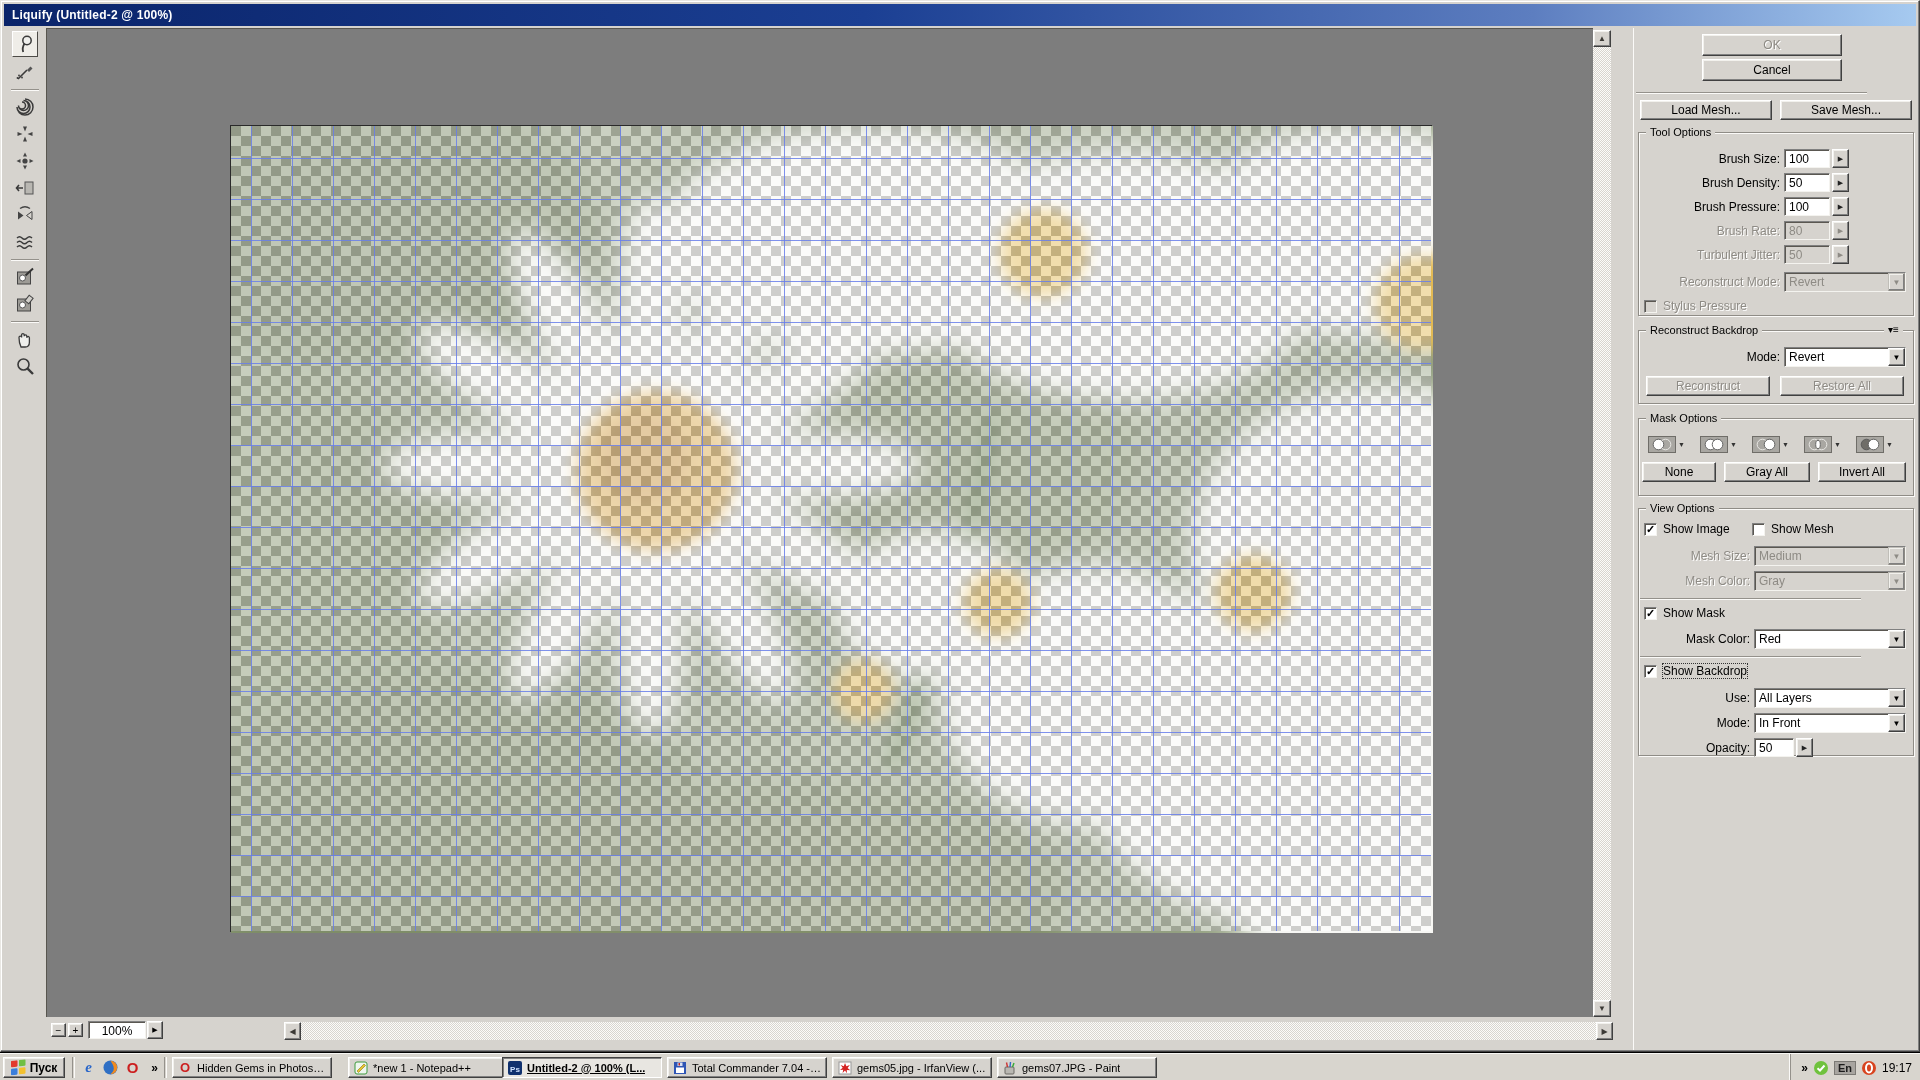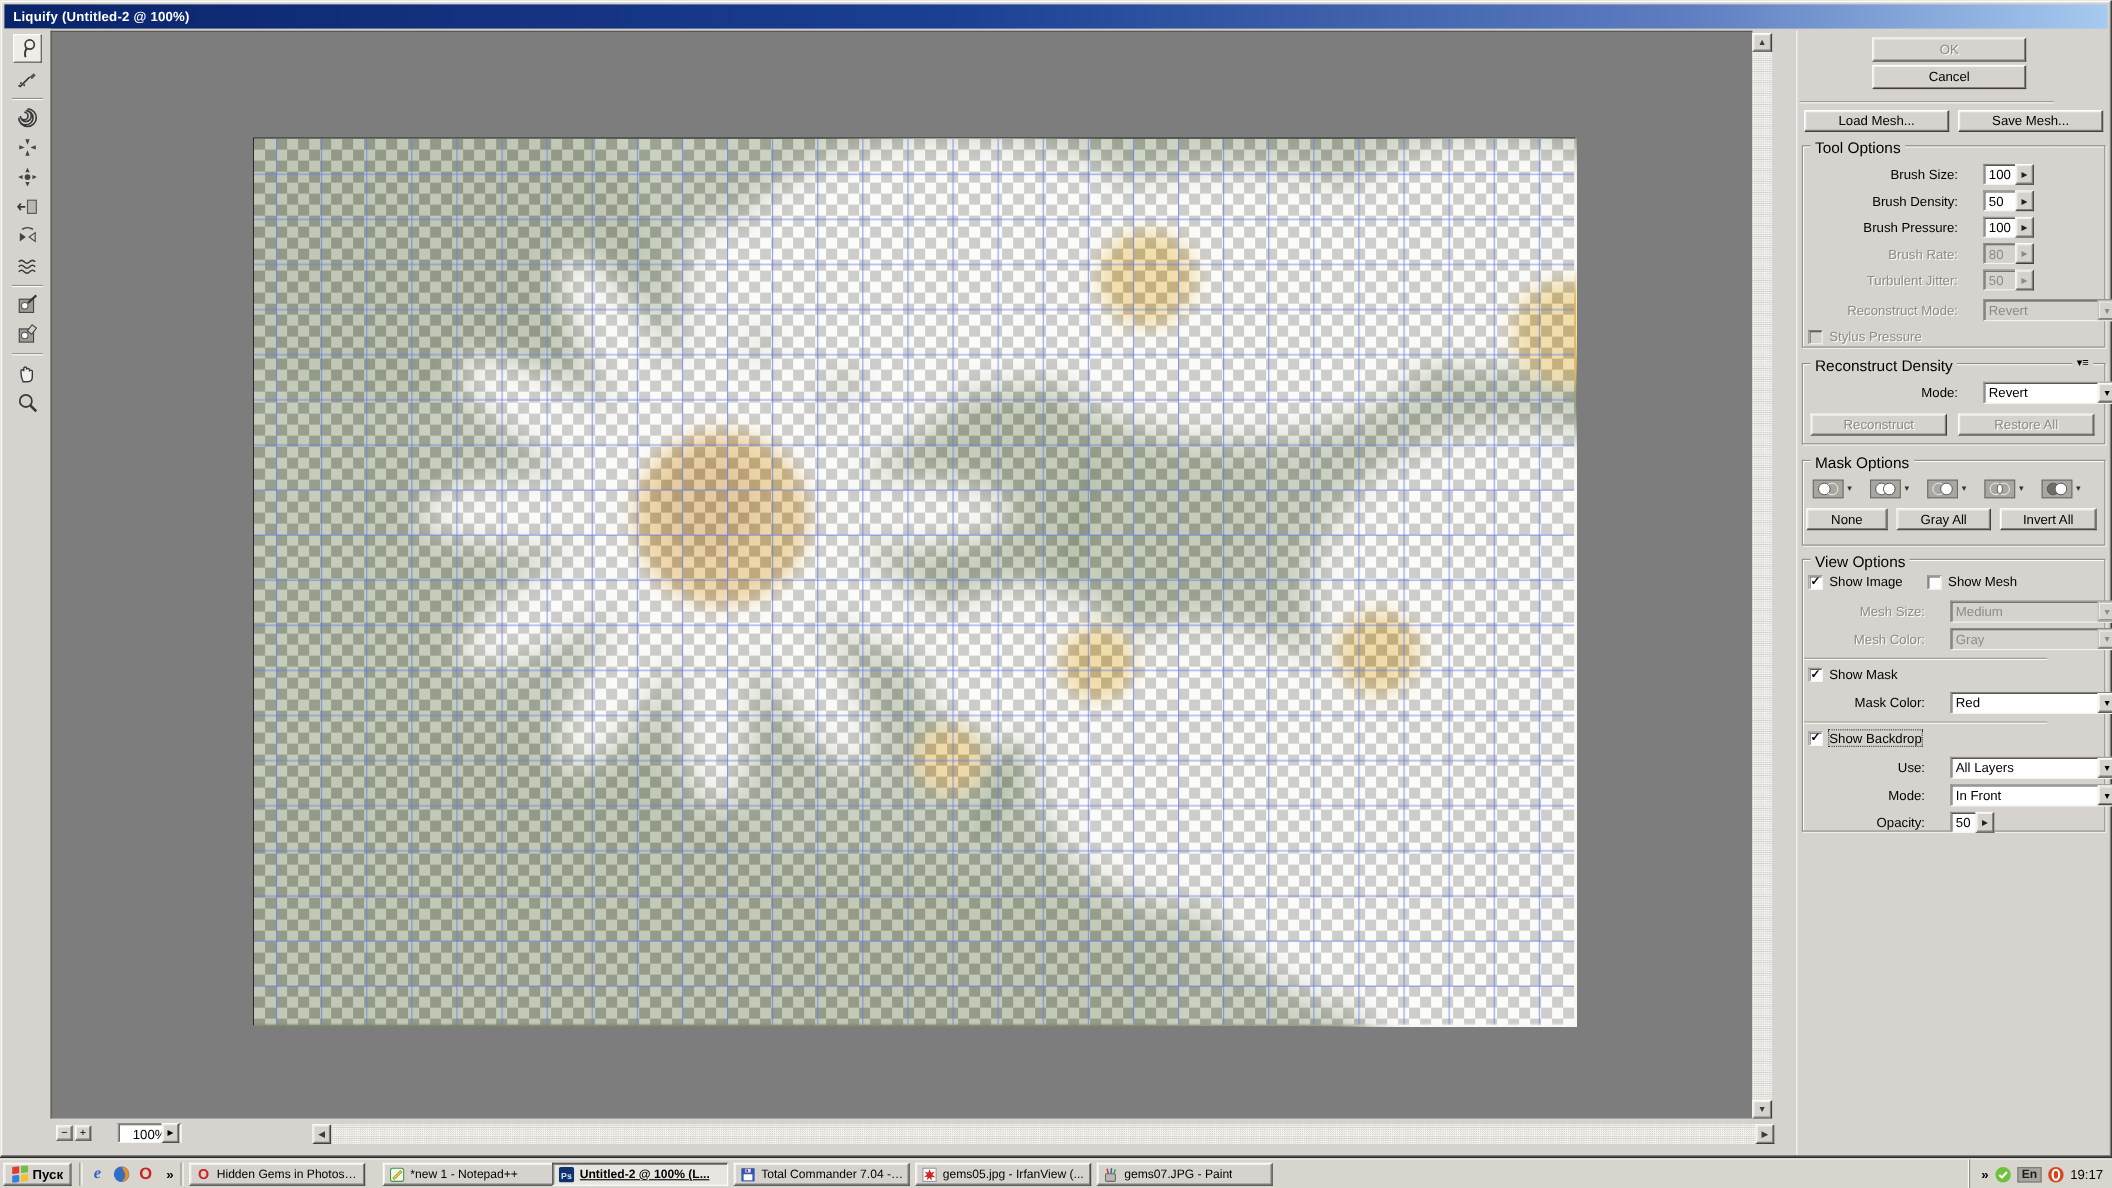--- a/index.html
+++ b/index.html
@@ -1,25 +1,25 @@
 <!DOCTYPE html>
 <html><head>
 <meta charset="utf-8">
 <style>
   * { margin:0; padding:0; box-sizing:border-box; }
   html,body { width:1920px; height:1080px; overflow:hidden; background:#000; }
   body { font-family:"Liberation Sans", sans-serif; font-size:12px; color:#000; }
   .screen { position:absolute; inset:0; width:1920px; height:1080px; }
   .raised { background:#d6d3ce; border:1px solid; border-color:#ffffff #404040 #404040 #ffffff; box-shadow:inset -1px -1px 0 #808080, inset 1px 1px 0 #f2f1ed; }
   .pressed { background:#e8e6e1; border:1px solid; border-color:#404040 #ffffff #ffffff #404040; box-shadow:inset 1px 1px 0 #808080; }
-  .sunken { background:#fff; border:1px solid; border-color:#808080 #f4f3ef #f4f3ef #808080; box-shadow:inset 1px 1px 0 #5a5751;margin-left:19px; }
+  .sunken { background:#fff; border:1px solid; border-color:#808080 #f4f3ef #f4f3ef #808080; box-shadow:inset 1px 1px 0 #5a5751; }
   .btn { display:flex; align-items:center; justify-content:center; cursor:default; font-size:12px; }
   .btn.disabled { color:#8e8b85; text-shadow:1px 1px 0 #fff; }
   .groupbox { position:absolute; border:1px solid #8f8c86; box-shadow:1px 1px 0 #fbfaf8, inset 1px 1px 0 #fbfaf8; }
-  .group-title { position:absolute; background:#d6d3ce; padding:0 4px; font-size:14px; }
+  .group-title { position:absolute; background:#d6d3ce; padding:0 4px; font-size:11px; }
   .disabled-text { color:#8e8b85; text-shadow:1px 1px 0 #fff; }
 
   
   .rlabel { position:absolute; text-align:right; font-size:12px; white-space:nowrap; }
   .spin-field { position:absolute; height:19px; padding:2px 4px 0 4px; font-size:12px; }
   .spin-field.off { background:#d6d3ce; color:#8e8b85; }
   .spin-btn { position:absolute; width:17px; height:19px; font-size:7px; display:flex; align-items:center; justify-content:center; color:#222; }
   .spin-btn.off { color:#8e8b85; }
   .dd { position:absolute; height:20px; }
   .dd .dd-val { position:absolute; left:4px; top:2px; right:18px; font-size:12px; white-space:nowrap; overflow:hidden; }
@@ -328,21 +328,21 @@
             <span>▼</span>
           </span>
       </span>
 
       <div class="cbrow off" style="left:10px;top:271px">
         <span class="cb-box"></span>
         <span>Stylus Pressure</span>
       </div>
 
       <div class="groupbox" style="left:4px;top:302px;width:276px;height:74px"></div>
-      <span class="group-title" style="left:12px;top:296px">Reconstruct Density</span>
+      <span class="group-title" style="left:12px;top:296px">Reconstruct Backdrop</span>
       <span class="group-title" style="left:250px;top:296px;font-size:10px">▾≡</span>
 
       <span class="rlabel" style="left:4px;top:322px;width:142px">Mode:</span>
       <span class="dd sunken" style="left:150px;top:319px;width:122px">
         <span class="dd-val">Revert</span>
         <span class="dd-btn raised">
             <span>▼</span>
           </span>
       </span>
 

